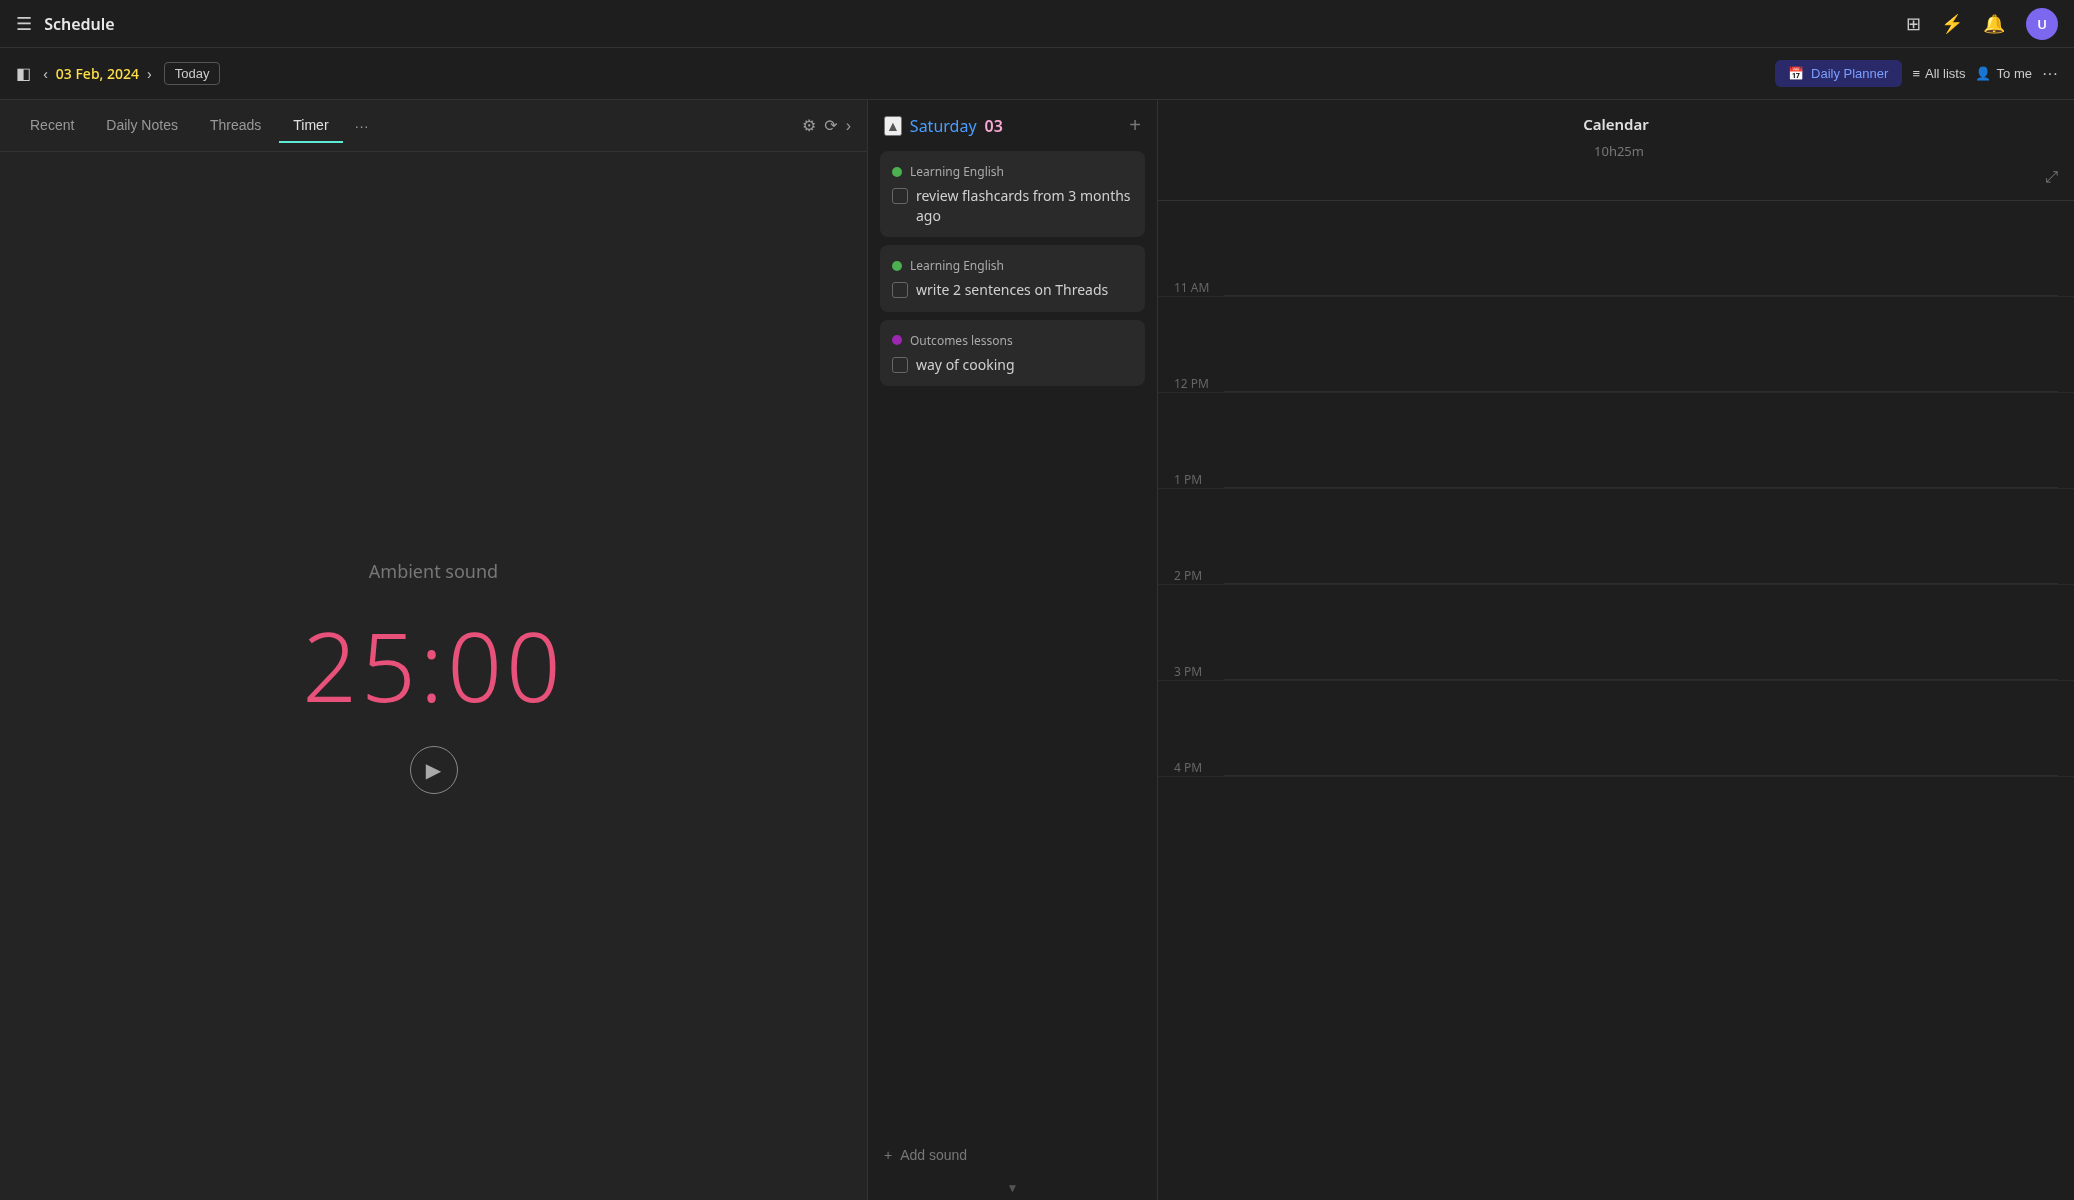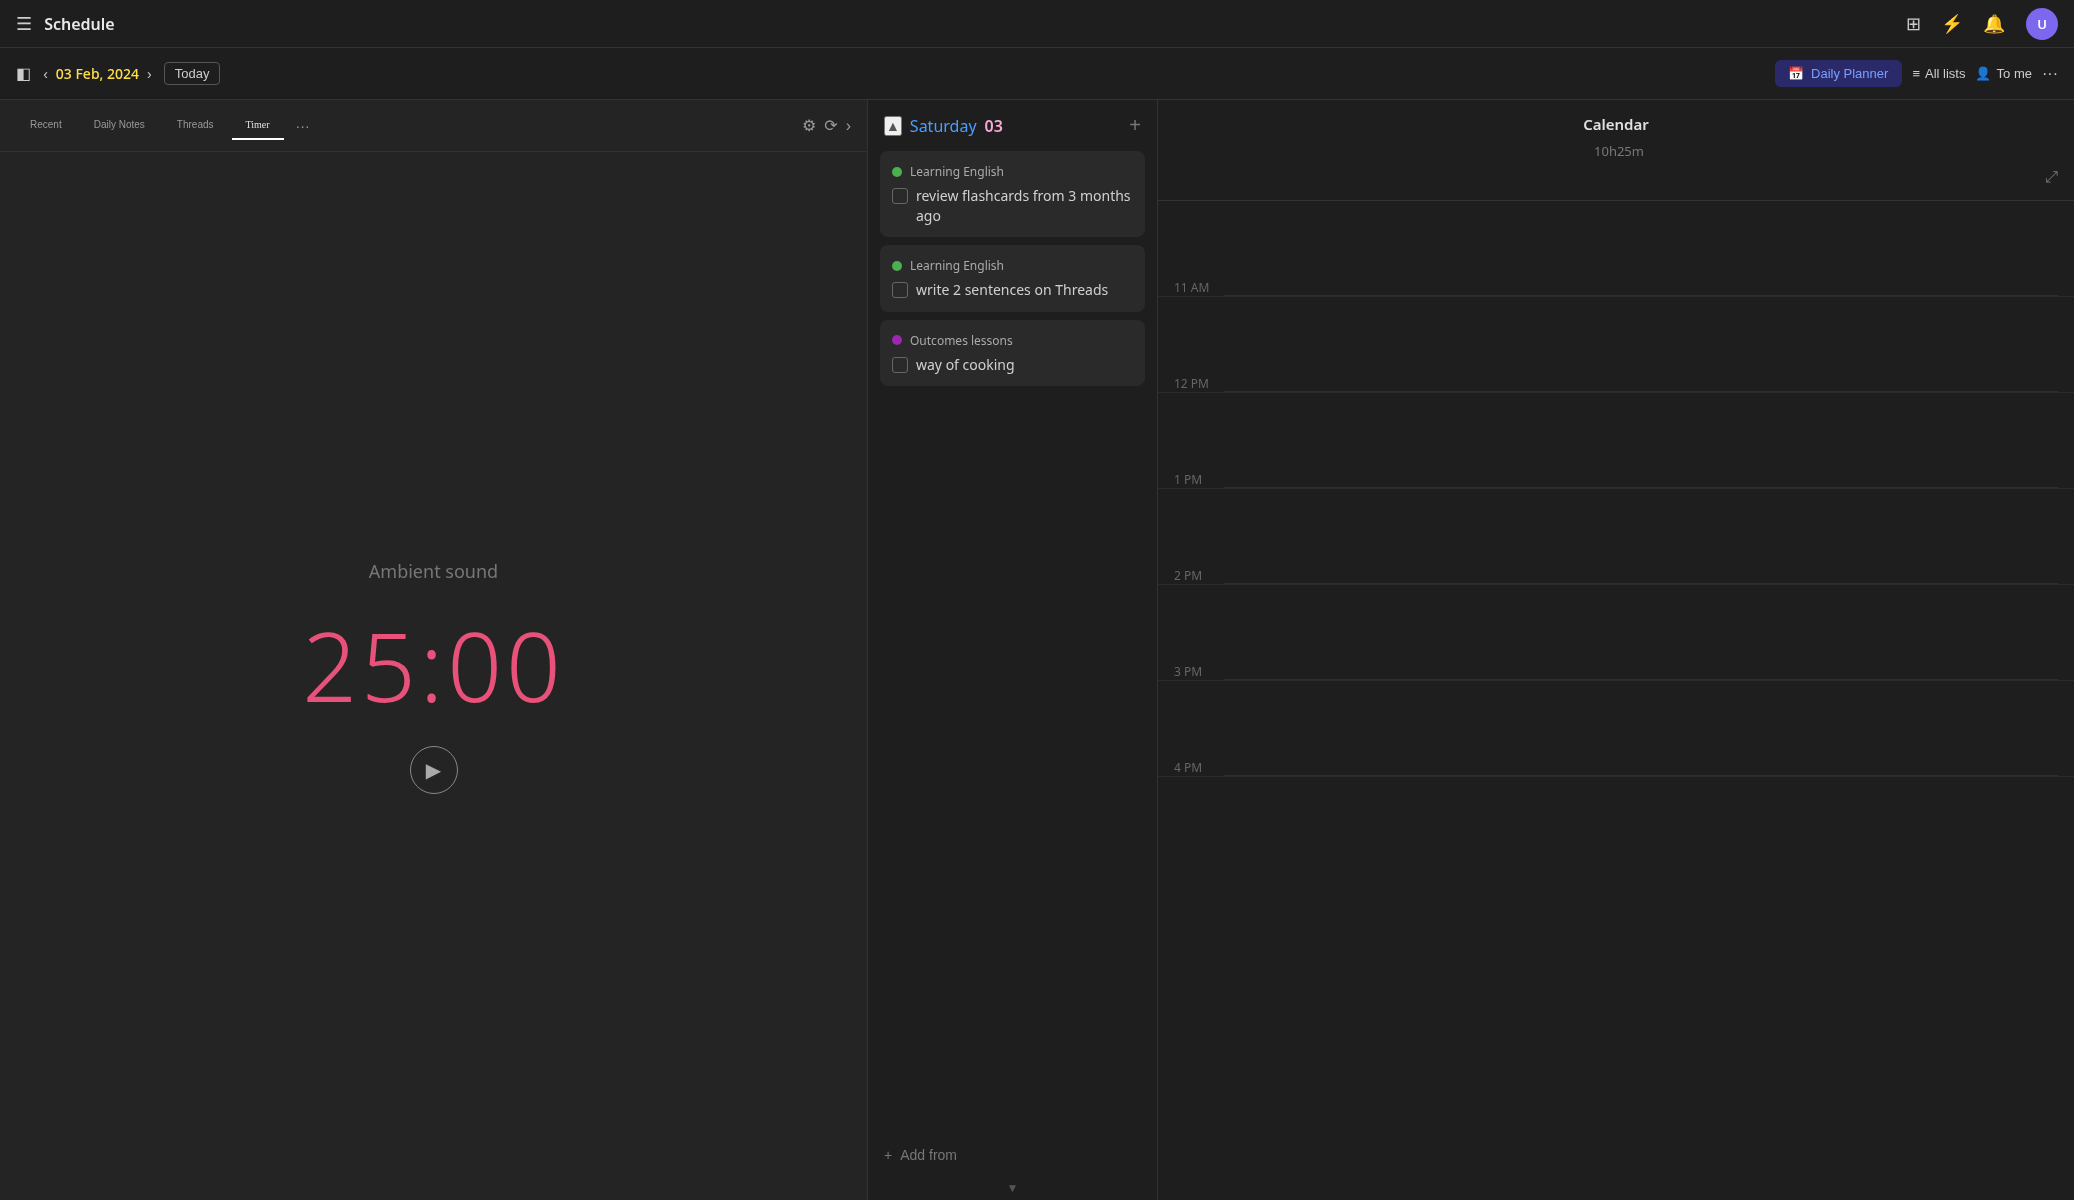--- a/index.html
+++ b/index.html
@@ -112,25 +112,25 @@
     .tab-bar {
       display: flex;
       align-items: center;
       padding: 0 16px;
       height: 52px;
       border-bottom: 1px solid #333;
       gap: 4px;
     }
     .tab-item {
       background: none; border: none; color: #999;
-      font-size: 10px; padding: 8px 14px;
+      font-size: 14px; padding: 8px 14px;
       cursor: pointer; border-bottom: 2px solid transparent;
       position: relative;
     }
-    .tab-item.active { color: #e0e0e0; border-bottom: 2px solid #ffffff; font-family: Liberation Serif, serif; }
+    .tab-item.active { color: #e0e0e0; border-bottom: 2px solid #5eead4; }
     .tab-more { background: none; border: none; color: #999; font-size: 14px; cursor: pointer; padding: 8px; }
     .tab-bar-right { margin-left: auto; display: flex; gap: 8px; }
     .tab-icon-btn { background: none; border: none; color: #999; font-size: 16px; cursor: pointer; }
 
     
     .timer-content {
       flex: 1;
       display: flex;
       flex-direction: column;
       align-items: center;
@@ -342,21 +342,21 @@
         </div>
         <div class="task-body">
           <div class="task-checkbox"></div>
           <span class="task-text">way of cooking</span>
         </div>
       </div>
     </div>
 
     <button class="add-task-btn">
       <span>+</span>
-      <span>Add from</span>
+      <span>Add sound</span>
     </button>
 
     <div class="middle-scroll-down">▼</div>
   </div>
 
   <div class="right-panel">
     <div class="calendar-header">
       <span class="calendar-title">Calendar</span>
       <span class="calendar-duration">10h25m</span>
       <button class="calendar-expand">⤢</button>

